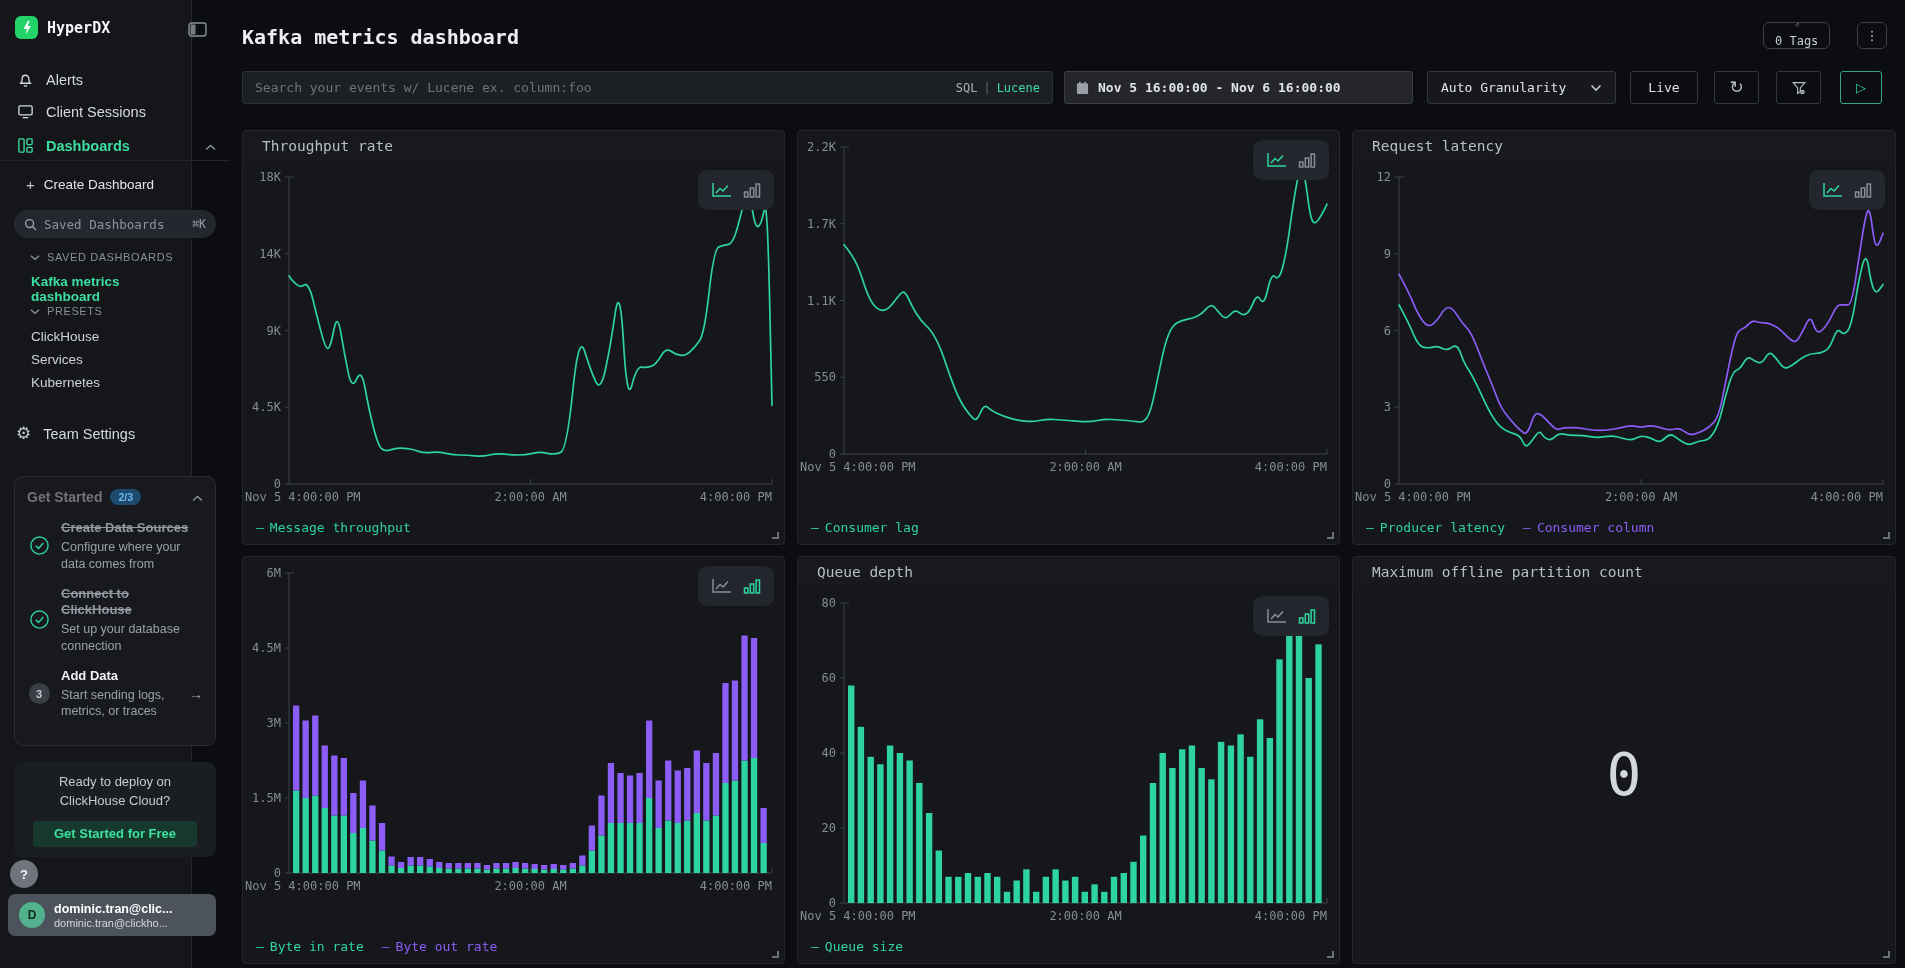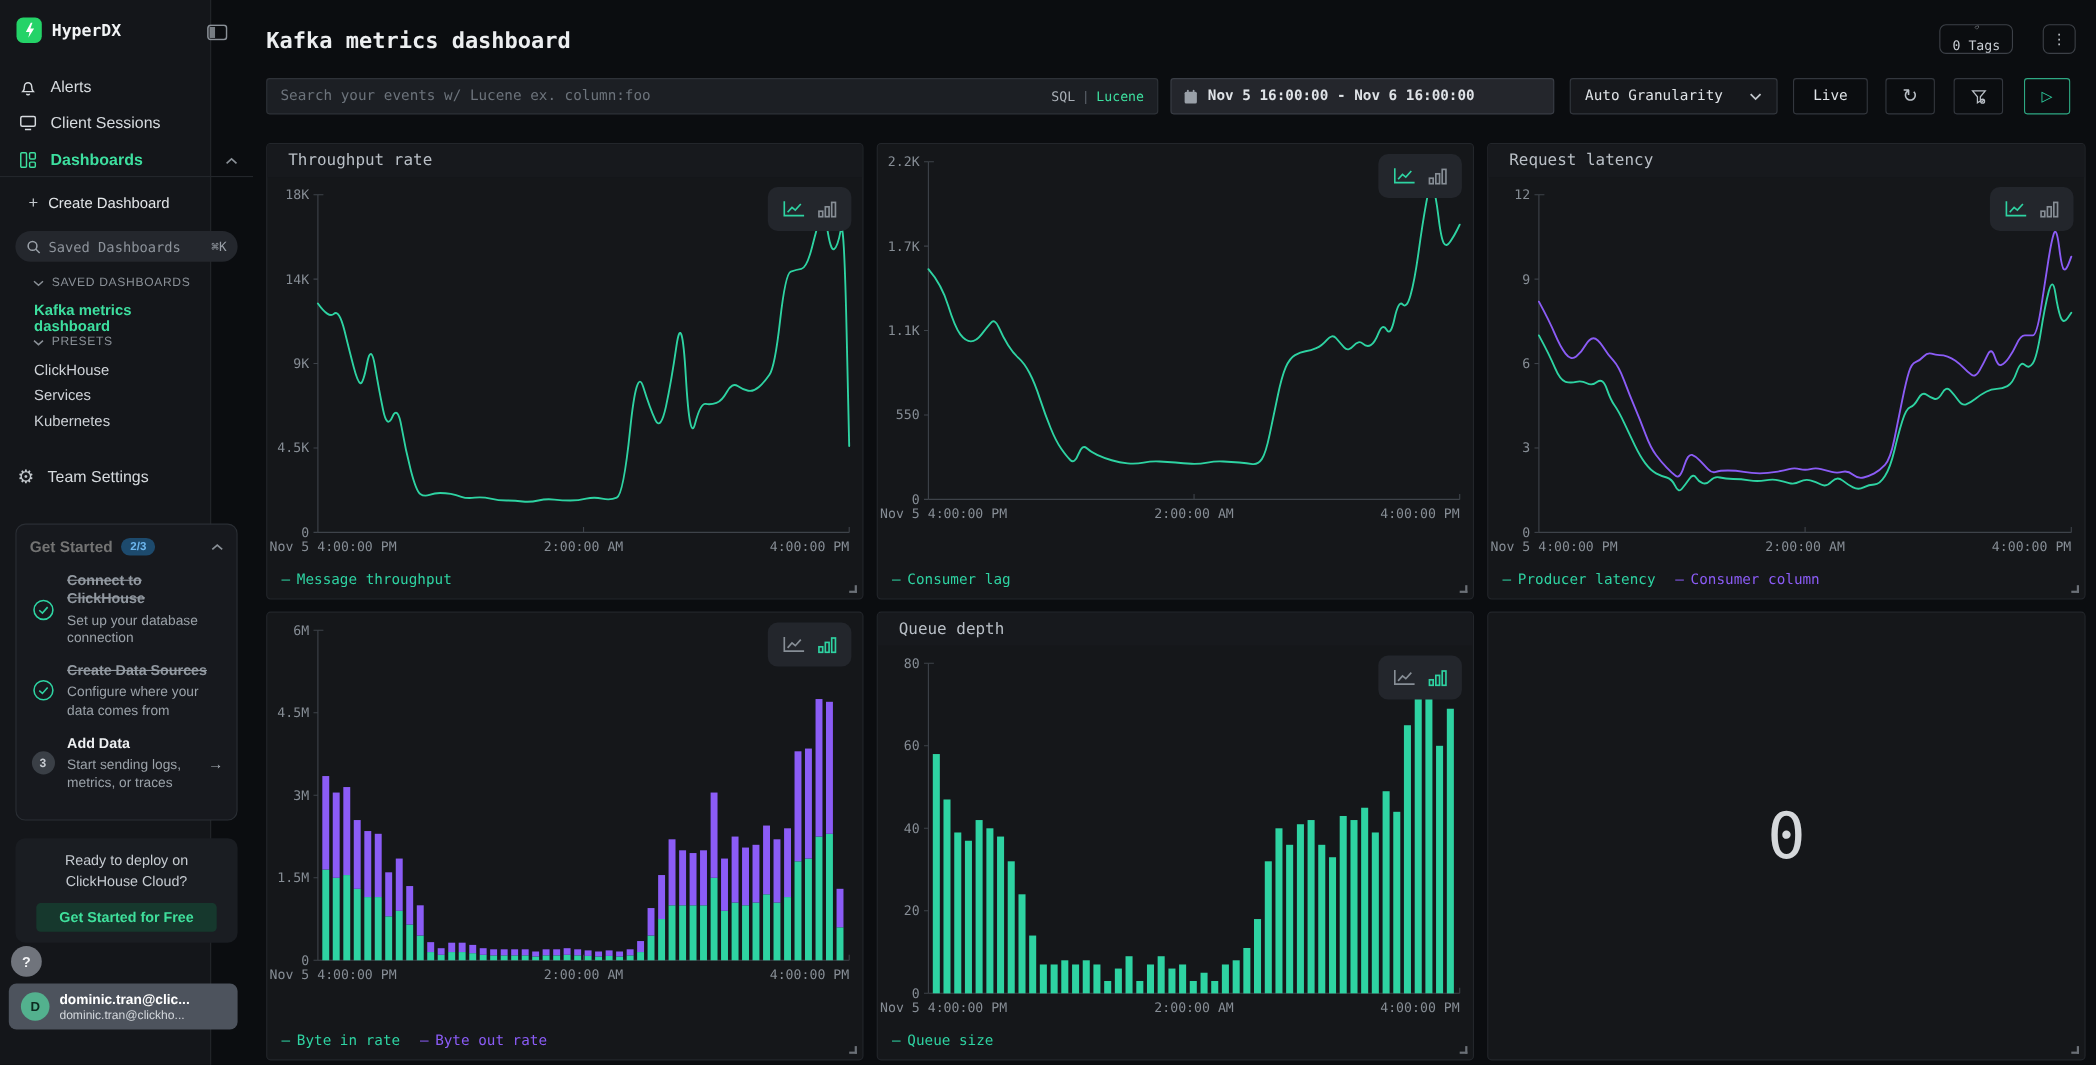--- a/index.html
+++ b/index.html
@@ -216,34 +216,34 @@
       </span>
     </div>
     <div class="gs-step">
       <span class="gs-ic">
         <svg width="21" height="21" viewBox="0 0 22 22" fill="none" stroke="#2ed3a2" stroke-width="1.5">
             <circle cx="11" cy="11" r="9"></circle>
             <polyline points="7,11.3 10,14 15,8.3"></polyline>
           </svg>
       </span>
       <div>
-        <div class="gs-step-title">Connect to ClickHouse</div>
-        <div class="gs-step-desc">Set up your database connection</div>
+        <div class="gs-step-title">Create Data Sources</div>
+        <div class="gs-step-desc">Configure where your data comes from</div>
       </div>
     </div>
     <div class="gs-step">
       <span class="gs-ic">
         <svg width="21" height="21" viewBox="0 0 22 22" fill="none" stroke="#2ed3a2" stroke-width="1.5">
             <circle cx="11" cy="11" r="9"></circle>
             <polyline points="7,11.3 10,14 15,8.3"></polyline>
           </svg>
       </span>
       <div>
-        <div class="gs-step-title">Create Data Sources</div>
-        <div class="gs-step-desc">Configure where your data comes from</div>
+        <div class="gs-step-title">Connect to ClickHouse</div>
+        <div class="gs-step-desc">Set up your database connection</div>
       </div>
     </div>
     <div class="gs-step">
       <span class="gs-ic">
         <span class="gs-num">3</span>
       </span>
       <div>
         <div class="gs-step-title todo">Add Data</div>
         <div class="gs-step-desc">Start sending logs, metrics, or traces</div>
       </div>
@@ -725,19 +725,22 @@
     <div class="panel-legend">
         <span class="legend-item" style="color: rgb(46, 211, 162);">
           <span>—</span>
           <span>Queue size</span>
         </span>
       </div>
     <div class="resize-handle"></div>
   </div>
 
   <div class="panel">
+    <div class="panel-head">
+        <span class="panel-title mono">Maximum offline partition count</span>
+      </div>
     <div class="panel-body">
       <div class="big-number mono">0</div>
     </div>
     <div class="resize-handle"></div>
   </div>
 
 </div>
 
 </body></html>

